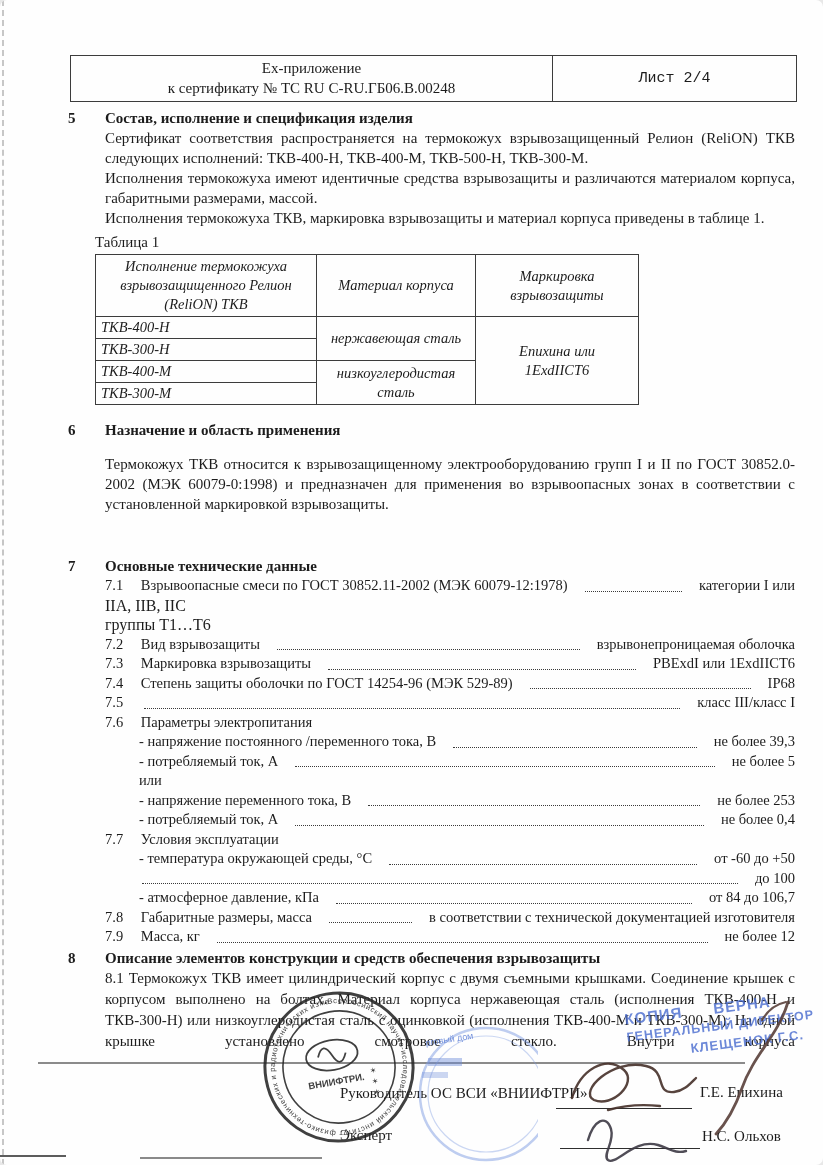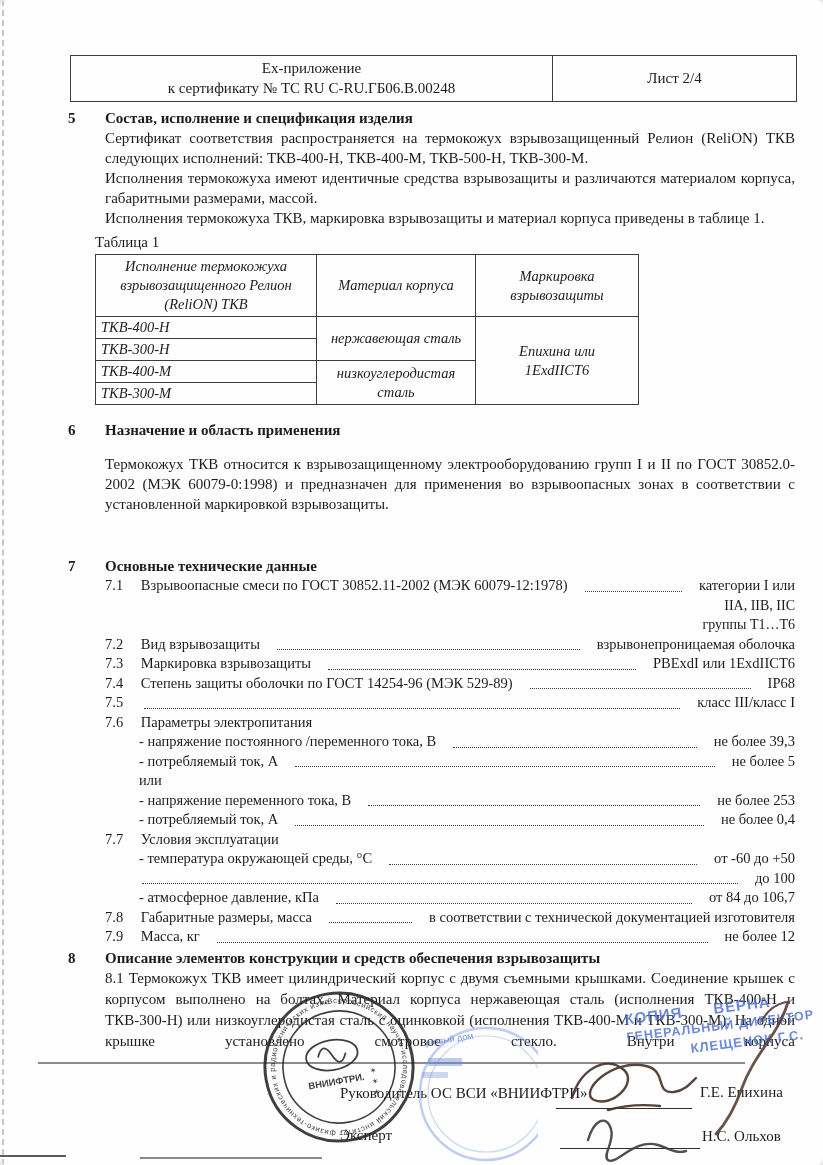--- a/index.html
+++ b/index.html
@@ -9,40 +9,40 @@
     overflow:hidden;margin:0 auto;border-radius:7px;
   }
   
   .edge-line{position:absolute;left:2px;top:0;height:100%;width:0;border-left:2px dashed #9a9a9a;opacity:.55;}
   .rule-long{position:absolute;left:38px;top:1062px;width:707px;height:1.5px;background:#6e6e6e;opacity:.8;}
   .rule-bottom-a{position:absolute;left:0;top:1155px;width:66px;height:2px;background:#5c5c5c;}
   .rule-bottom-b{position:absolute;left:140px;top:1157px;width:182px;height:1.5px;background:#8a8a8a;}
   
   .hdr{position:absolute;left:70px;top:55px;width:725px;display:flex;border:1.6px solid #3c3c3c;}
   .hdr-left{width:473px;border-right:1.6px solid #3c3c3c;text-align:center;padding:2px 4px 3px;font-size:15px;line-height:20px;}
-  .hdr-right{flex:1;display:flex;align-items:center;justify-content:center;font-size:15px;}
+  .hdr-right{flex:1;display:flex;align-items:center;justify-content:center;font-size:15px;font-family:Liberation Mono, monospace;}
   
   .sec{position:absolute;left:68px;width:727px;}
   .sec-head{display:flex;font-weight:bold;font-size:15px;line-height:20px;}
   .sec-num{width:37px;}
   .sec-body{margin-left:37px;font-size:15px;}
   .para{line-height:20px;text-align:justify;margin:0;}
   .para.last-just{text-align-last:justify;line-height:21px;}
   .tbl-caption{margin-top:4px;margin-left:-10px;font-size:15px;line-height:20px;}
   table.t1{border-collapse:collapse;margin-left:-10px;margin-top:2px;font-style:italic;}
   table.t1 th,table.t1 td{border:1.6px solid #3c3c3c;font-weight:normal;font-size:14.5px;padding:1px 5px;line-height:19px;}
   table.t1 th{text-align:center;padding:2px 6px;}
   td.mat,td.mark{text-align:center;}
   
   .tech-row{display:flex;align-items:flex-end;font-size:14.5px;line-height:19.5px;gap:14px;}
   .tech-row .t-num{white-space:pre;}
   .tech-row .t-label{white-space:nowrap;}
   .tech-row .leader{flex:1;min-width:10px;border-bottom:1.7px dotted #3a3a3a;margin:0 3px;transform:translateY(-4px);}
   .tech-row .t-value{white-space:nowrap;}
-  .right-line{font-size:14px;line-height:19.5px;text-align:right;}
+  .right-line{font-size:16px;line-height:19.5px;text-align:left;}
   .indent{padding-left:34px;}
   
   .sig-label{position:absolute;font-size:15px;white-space:nowrap;}
   .sig-line{position:absolute;height:0;border-bottom:1.6px solid #2e2e2e;}
   .sig-name{position:absolute;font-size:15px;white-space:nowrap;}
   
   .copy-stamp{
     position:absolute;left:626px;top:998px;width:205px;transform:rotate(-7deg);
     color:#4d6fd0;font-family:"Liberation Sans","DejaVu Sans",sans-serif;
     font-weight:bold;opacity:.82;letter-spacing:1px;

